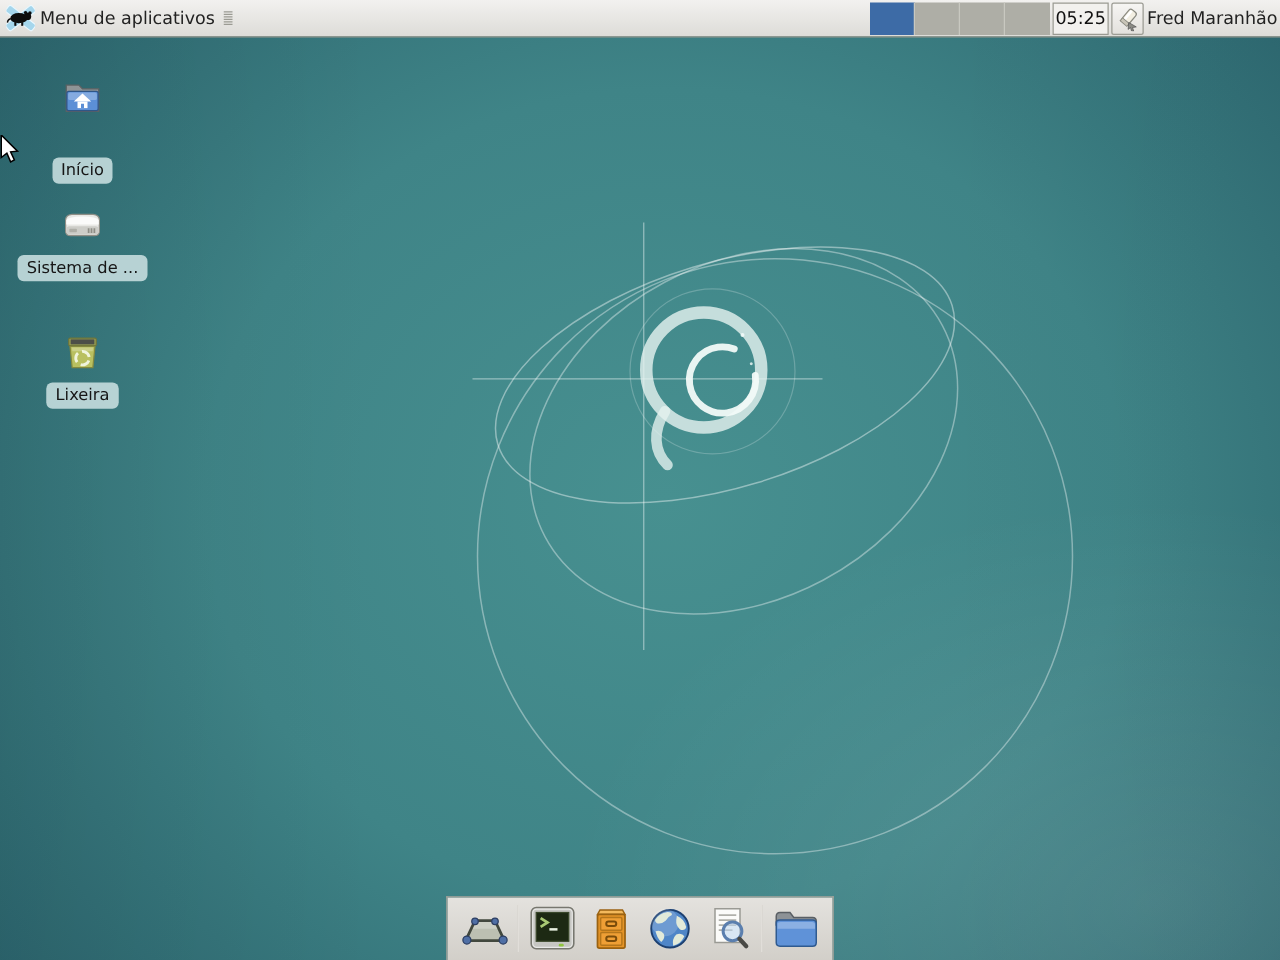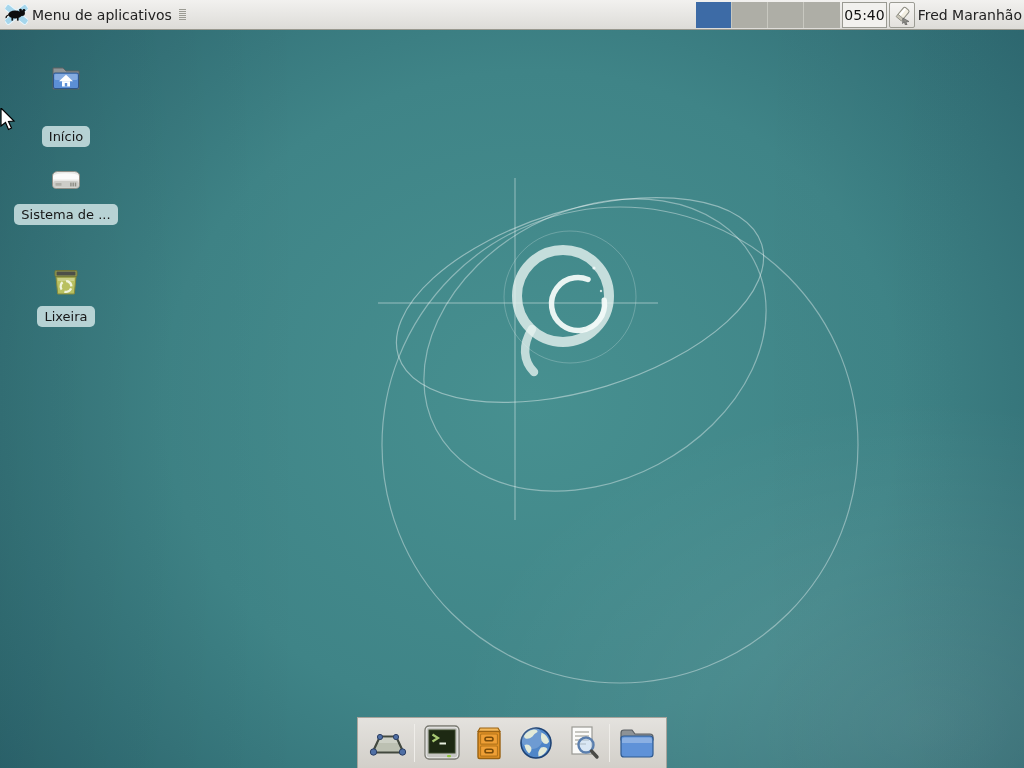--- a/index.html
+++ b/index.html
@@ -120,21 +120,21 @@
     </div>
 
     <div class="panel-right">
       <div class="pager">
           <div class="ws-cell active"></div>
           <div class="ws-cell"></div>
           <div class="ws-cell"></div>
           <div class="ws-cell"></div>
         </div>
       <div class="clock-box">
-        <span>05:40</span>
+        <span>05:25</span>
       </div>
       <div class="usb-button">
         <svg width="20" height="20" viewBox="0 0 20 20">
           <g transform="rotate(40 10 10)">
             <rect x="6.5" y="2" width="7" height="12" rx="2" fill="#f3efe2" stroke="#8a8a80" stroke-width="1"></rect>
             <rect x="7.5" y="3" width="2" height="9" fill="#fff"></rect>
             <rect x="6.5" y="12" width="7" height="3" fill="#c9c5b8" stroke="#8a8a80" stroke-width="0.8"></rect>
           </g>
           <path d="M11 13 L17 16.5 L14 17 L15 20 L13.2 19.8 L12.4 17 L10.5 18.5 Z" fill="#8b8b85" stroke="#555" stroke-width="0.6"></path>
         </svg>

